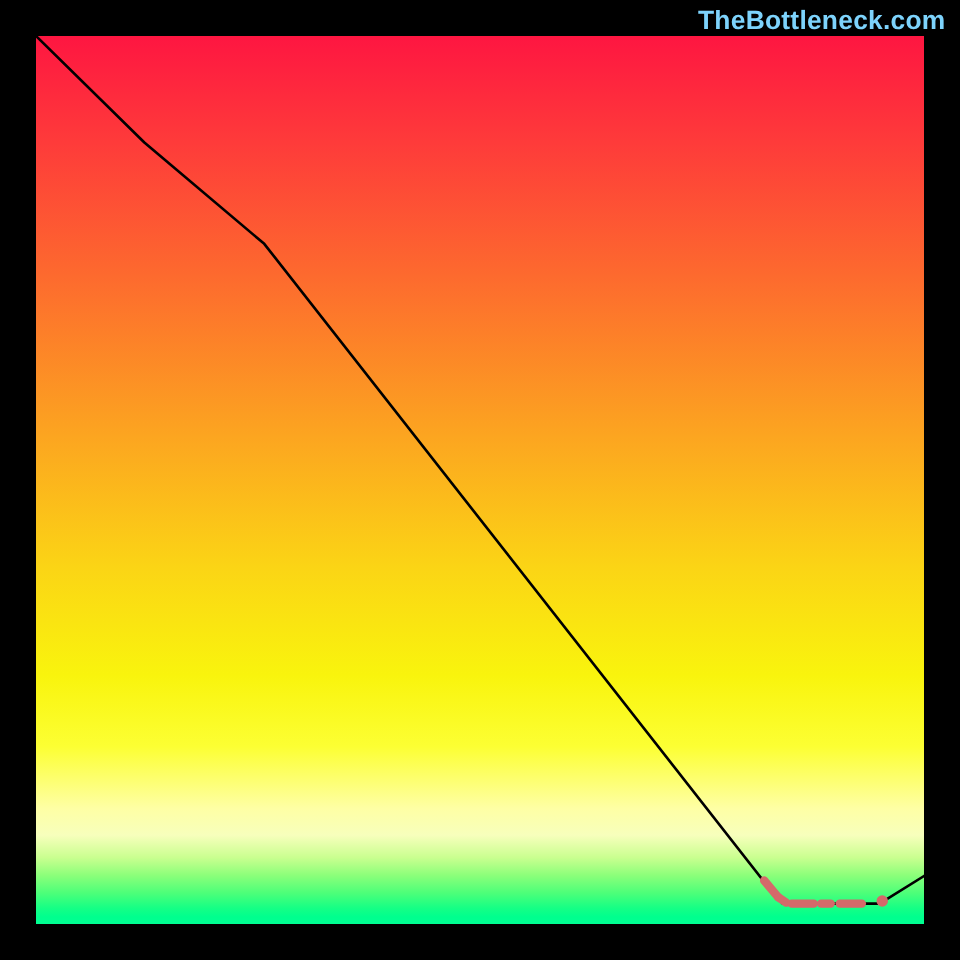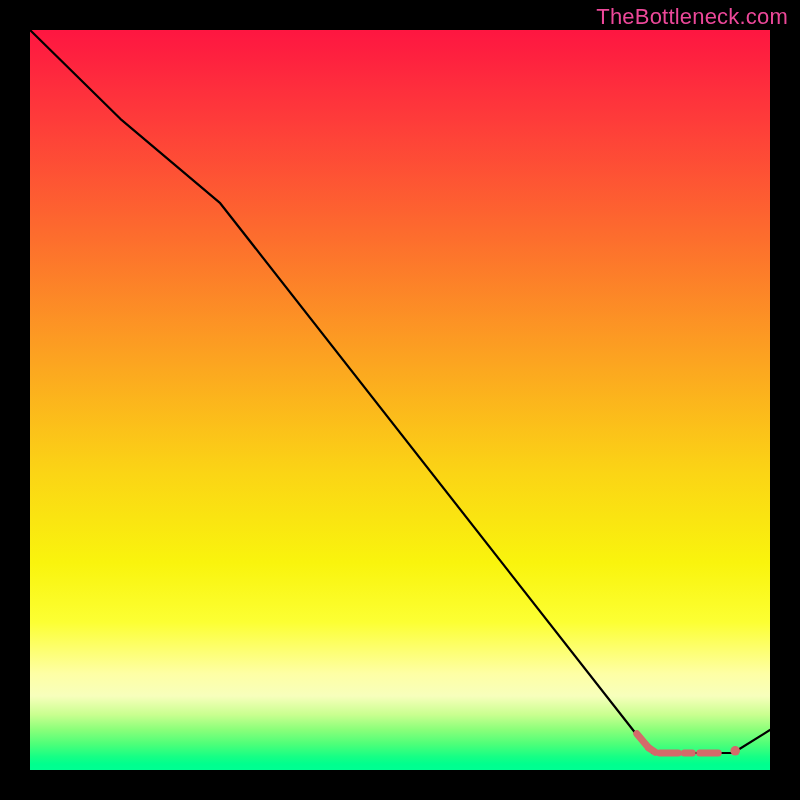--- a/index.html
+++ b/index.html
@@ -14,23 +14,23 @@
   .stage {
     position: relative;
     width: 800px;
     height: 800px;
     background: #000;
   }
   .attribution {
     position: absolute;
     top: 4px;
     right: 12px;
-    color: #ec4899;
+    color: #7dd3fc;
     font-size: 22px;
-    font-weight: 400;
+    font-weight: 700;
     letter-spacing: 0.2px;
   }
   .plot-area {
     position: absolute;
     left: 30px;
     top: 30px;
     width: 740px;
     height: 740px;
     overflow: hidden;
     

